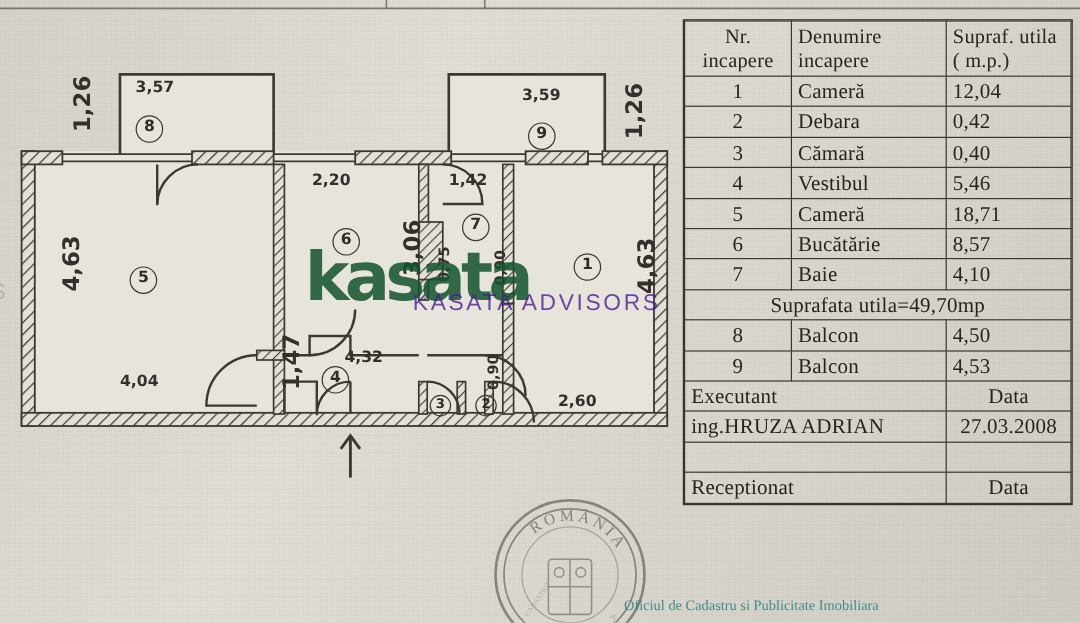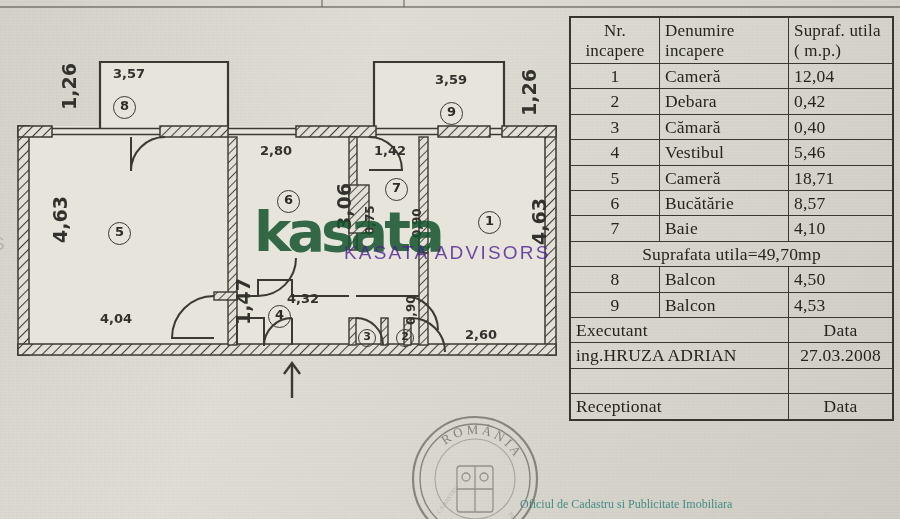--- a/index.html
+++ b/index.html
@@ -206,21 +206,21 @@
       <path d="M284,374 L292,363 L300,374"></path>
     </g>
   </svg>
 
   
   <div class="dim v" style="left:58px;top:110px;">1,26</div>
   <div class="dim h" style="left:113px;top:66px;">3,57</div>
   <div class="dim h" style="left:435px;top:72px;">3,59</div>
   <div class="dim v" style="left:518px;top:116px;">1,26</div>
 
-  <div class="dim h" style="left:260px;top:143px;">2,80</div>
+  <div class="dim h" style="left:260px;top:143px;">2,20</div>
   <div class="dim h" style="left:374px;top:143px;">1,42</div>
 
   <div class="dim v" style="left:49px;top:243px;">4,63</div>
   <div class="dim v" style="left:333px;top:230px;">3,06</div>
   <div class="dim v sm" style="left:363px;top:235px;">0,75</div>
   <div class="dim v sm" style="left:410px;top:238px;">0,90</div>
   <div class="dim v" style="left:528px;top:245px;">4,63</div>
 
   <div class="dim v" style="left:232px;top:325px;">1,47</div>
   <div class="dim h" style="left:287px;top:291px;">4,32</div>

